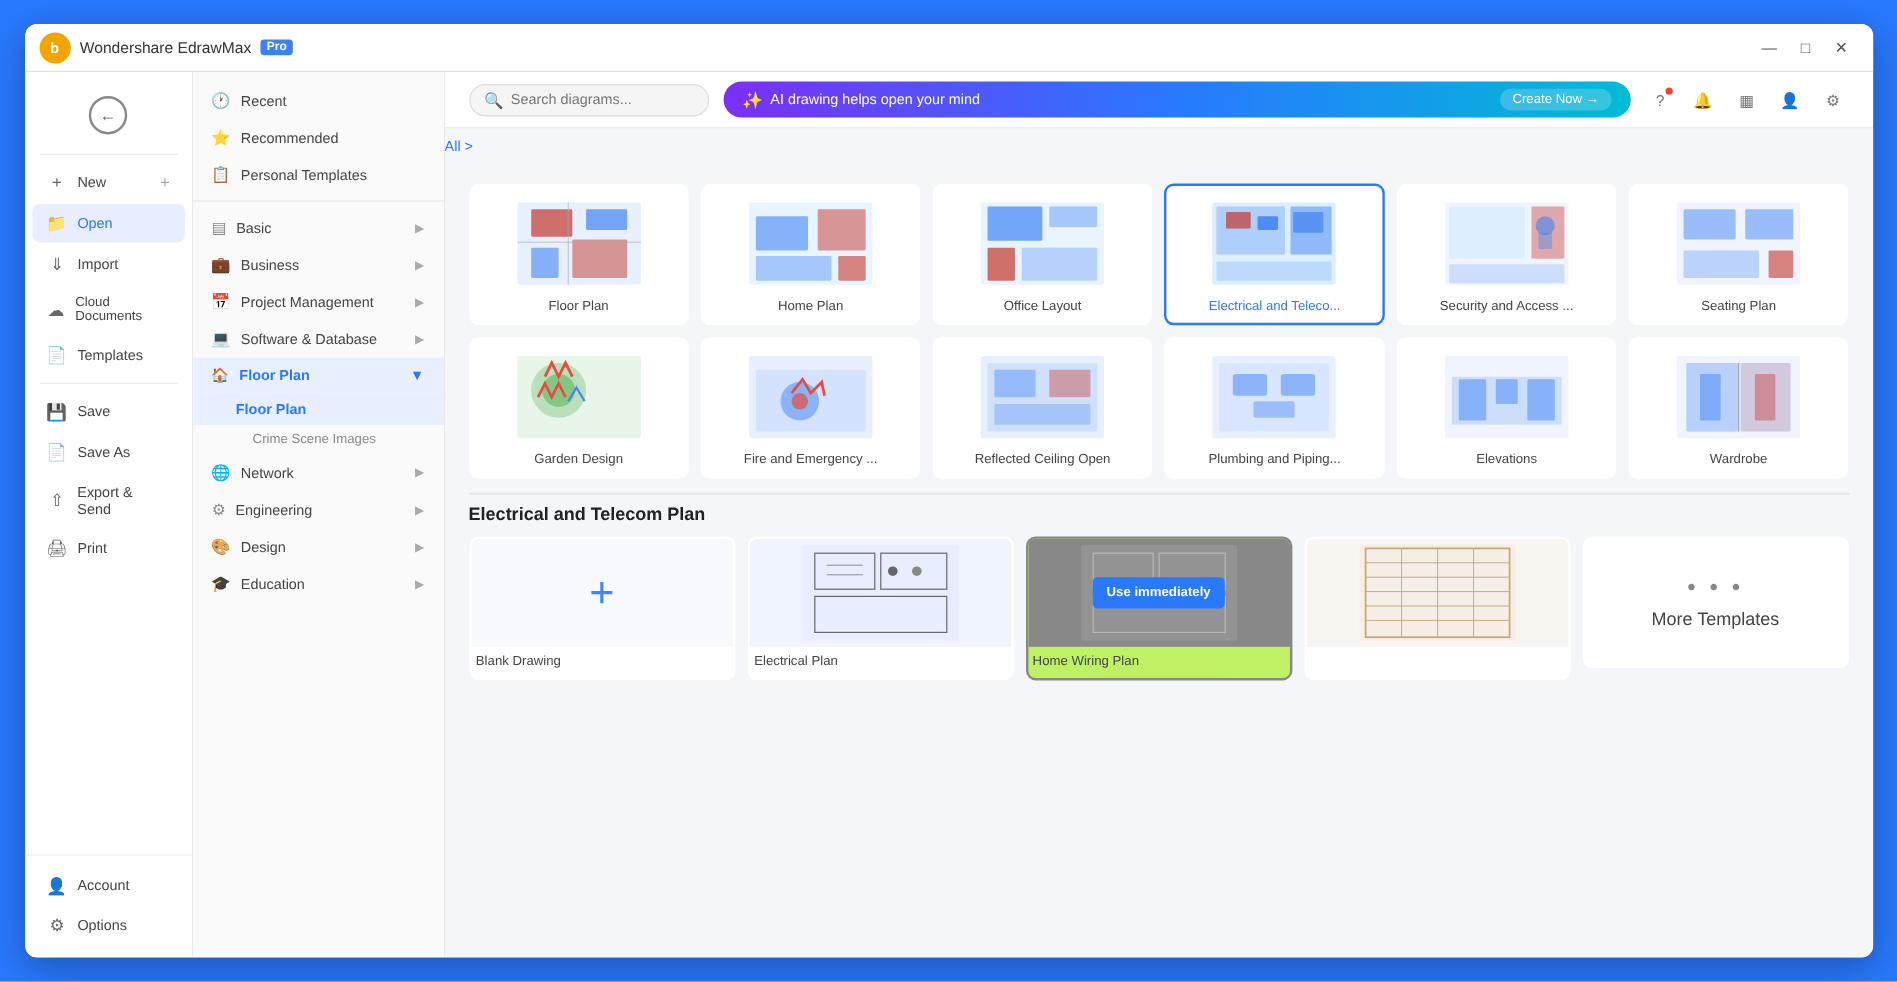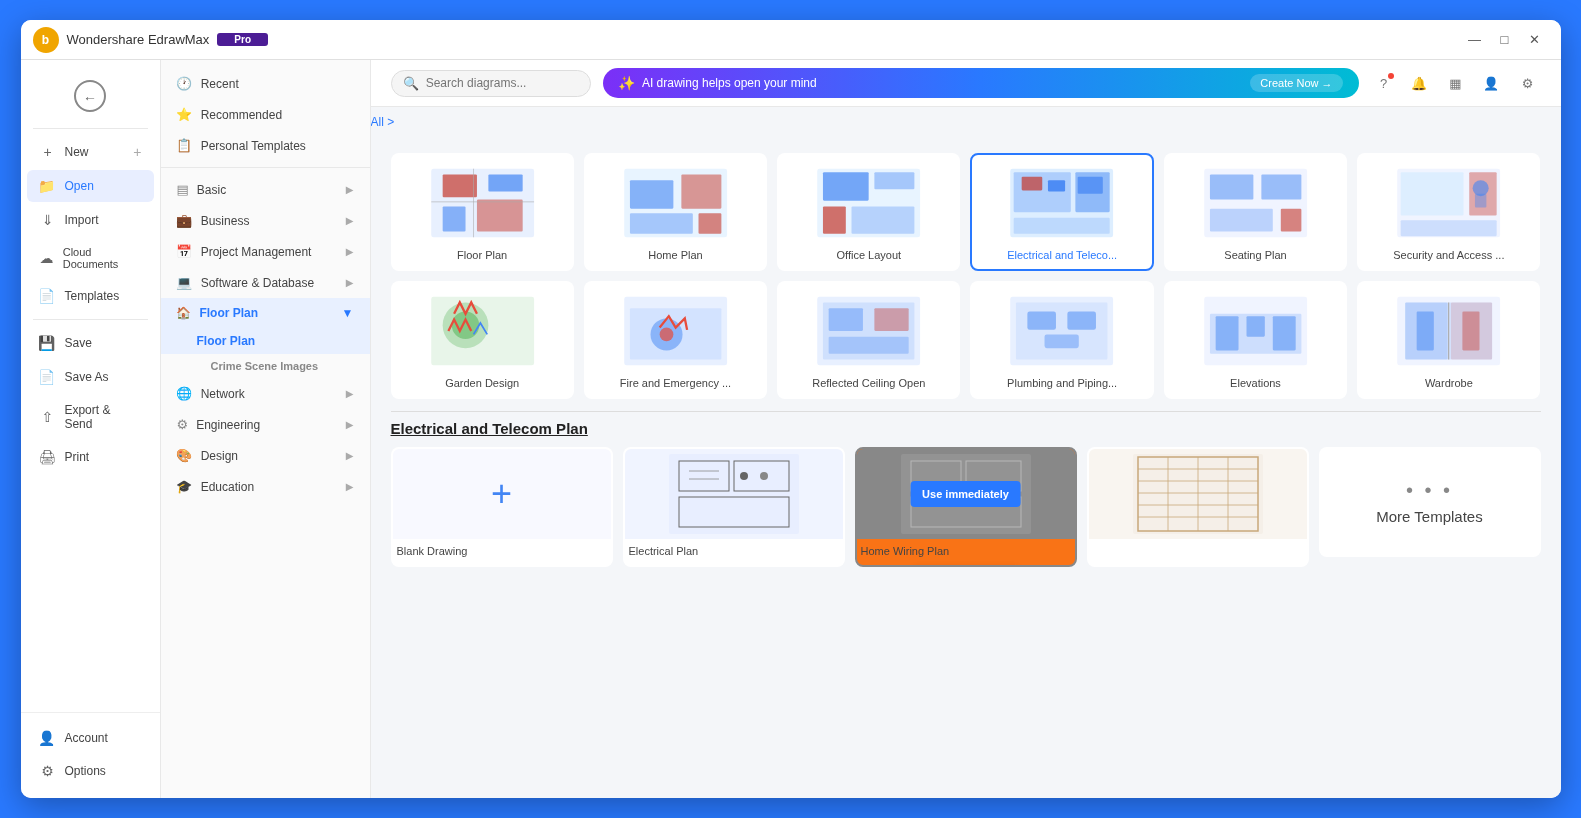--- a/index.html
+++ b/index.html
@@ -34,25 +34,25 @@
     }
     .titlebar-title {
       font-size: 13px;
       color: #333;
       font-weight: 500;
       display: flex;
       align-items: center;
       gap: 8px;
     }
     .pro-badge {
-      background: #4c1d95;
+      background: #3b82f6;
       color: #fff;
       font-size: 10px;
       font-weight: 700;
-      padding: 1px 17px;
+      padding: 1px 5px;
       border-radius: 3px;
     }
     .app-body {
       display: flex;
       flex: 1;
       overflow: hidden;
     }
     
     .sidebar-left {
       width: 140px;
@@ -238,37 +238,36 @@
     }
     .template-card.selected .template-card-label { color: #2979ff; }
     
     .thumb-svg { width: 100%; height: 100%; }
     
     .section-title {
       font-size: 15px;
       font-weight: 700;
       color: #222;
       padding: 8px 20px 10px;
-      text-decoration: underline;
     }
     .bottom-grid {
       display: grid;
       grid-template-columns: repeat(5, 1fr);
       gap: 10px;
       padding: 0 20px 16px;
     }
     .bottom-card {
       background: #fff;
       border-radius: 8px;
       overflow: hidden;
       cursor: pointer;
       border: 2px solid transparent;
       position: relative;
     }
-    .bottom-card.highlighted { background: #f97316; border-color: #888; }
+    .bottom-card.highlighted { background: #bef264; border-color: #888; }
     .bottom-thumb {
       height: 90px;
       display: flex;
       align-items: center;
       justify-content: center;
       position: relative;
     }
     .bottom-label {
       font-size: 11px;
       color: #444;
@@ -399,21 +398,20 @@
       width: 6px; height: 6px;
       border-radius: 50%;
       background: #f44336;
     }
     .divider-row { height: 1px; background: #e8e8e8; margin: 0 12px; }
     .crime-scene-item {
       padding: 6px 16px 6px 50px;
       font-size: 11px;
       color: #888;
       cursor: pointer;
-      font-weight: bold;
     }
   </style>
 </head>
 <body>
 
 <div class="window">
 
   <div class="titlebar">
     <div style="display:flex;align-items:center;gap:8px;">
       <div class="avatar">b</div>
@@ -661,40 +659,40 @@
                 <rect x="38" y="15" width="15" height="10" fill="#4285f4" opacity="0.9" rx="1"></rect>
                 <rect x="64" y="12" width="22" height="15" fill="#4285f4" opacity="0.7" rx="1"></rect>
               </svg>
             </div>
             <span class="template-card-label" style="color:#2979ff;">Electrical and Teleco...</span>
           </div>
           <div class="template-card">
             <div class="template-thumb">
               <svg viewBox="0 0 100 70" class="thumb-svg">
                 <rect x="5" y="5" width="90" height="60" fill="#f0f4ff" rx="2"></rect>
-                <rect x="10" y="10" width="38" height="22" fill="#4285f4" opacity="0.5" rx="1"></rect>
-                <rect x="55" y="10" width="35" height="22" fill="#4285f4" opacity="0.5" rx="1"></rect>
-                <rect x="10" y="40" width="55" height="20" fill="#4285f4" opacity="0.3" rx="1"></rect>
-                <rect x="72" y="40" width="18" height="20" fill="#c5372c" opacity="0.6" rx="1"></rect>
-              </svg>
-            </div>
-            <span class="template-card-label">Seating Plan</span>
-          </div>
-          <div class="template-card">
-            <div class="template-thumb">
-              <svg viewBox="0 0 100 70" class="thumb-svg">
-                <rect x="5" y="5" width="90" height="60" fill="#f0f4ff" rx="2"></rect>
                 <rect x="8" y="8" width="55" height="38" fill="#ddeeff" rx="1"></rect>
                 <rect x="68" y="8" width="24" height="38" fill="#c5372c" opacity="0.4" rx="1"></rect>
                 <rect x="8" y="50" width="84" height="14" fill="#4285f4" opacity="0.2" rx="1"></rect>
                 <circle cx="78" cy="22" r="7" fill="#4285f4" opacity="0.6"></circle>
                 <rect x="73" y="27" width="10" height="12" fill="#4285f4" opacity="0.4" rx="1"></rect>
               </svg>
             </div>
             <span class="template-card-label">Security and Access ...</span>
+          </div>
+          <div class="template-card">
+            <div class="template-thumb">
+              <svg viewBox="0 0 100 70" class="thumb-svg">
+                <rect x="5" y="5" width="90" height="60" fill="#f0f4ff" rx="2"></rect>
+                <rect x="10" y="10" width="38" height="22" fill="#4285f4" opacity="0.5" rx="1"></rect>
+                <rect x="55" y="10" width="35" height="22" fill="#4285f4" opacity="0.5" rx="1"></rect>
+                <rect x="10" y="40" width="55" height="20" fill="#4285f4" opacity="0.3" rx="1"></rect>
+                <rect x="72" y="40" width="18" height="20" fill="#c5372c" opacity="0.6" rx="1"></rect>
+              </svg>
+            </div>
+            <span class="template-card-label">Seating Plan</span>
           </div>
 
           <div class="template-card">
             <div class="template-thumb">
               <svg viewBox="0 0 100 70" class="thumb-svg">
                 <rect x="5" y="5" width="90" height="60" fill="#e8f5e9" rx="2"></rect>
                 <circle cx="35" cy="30" r="20" fill="#4caf50" opacity="0.3"></circle>
                 <circle cx="35" cy="30" r="12" fill="#4caf50" opacity="0.5"></circle>
                 <path d="M25 20 L30 10 L35 20 L40 10 L45 20" stroke="#e74c3c" stroke-width="2" fill="none"></path>
                 <path d="M20 35 L25 25 L30 35 L35 25 L40 35" stroke="#e74c3c" stroke-width="2" fill="none"></path>

